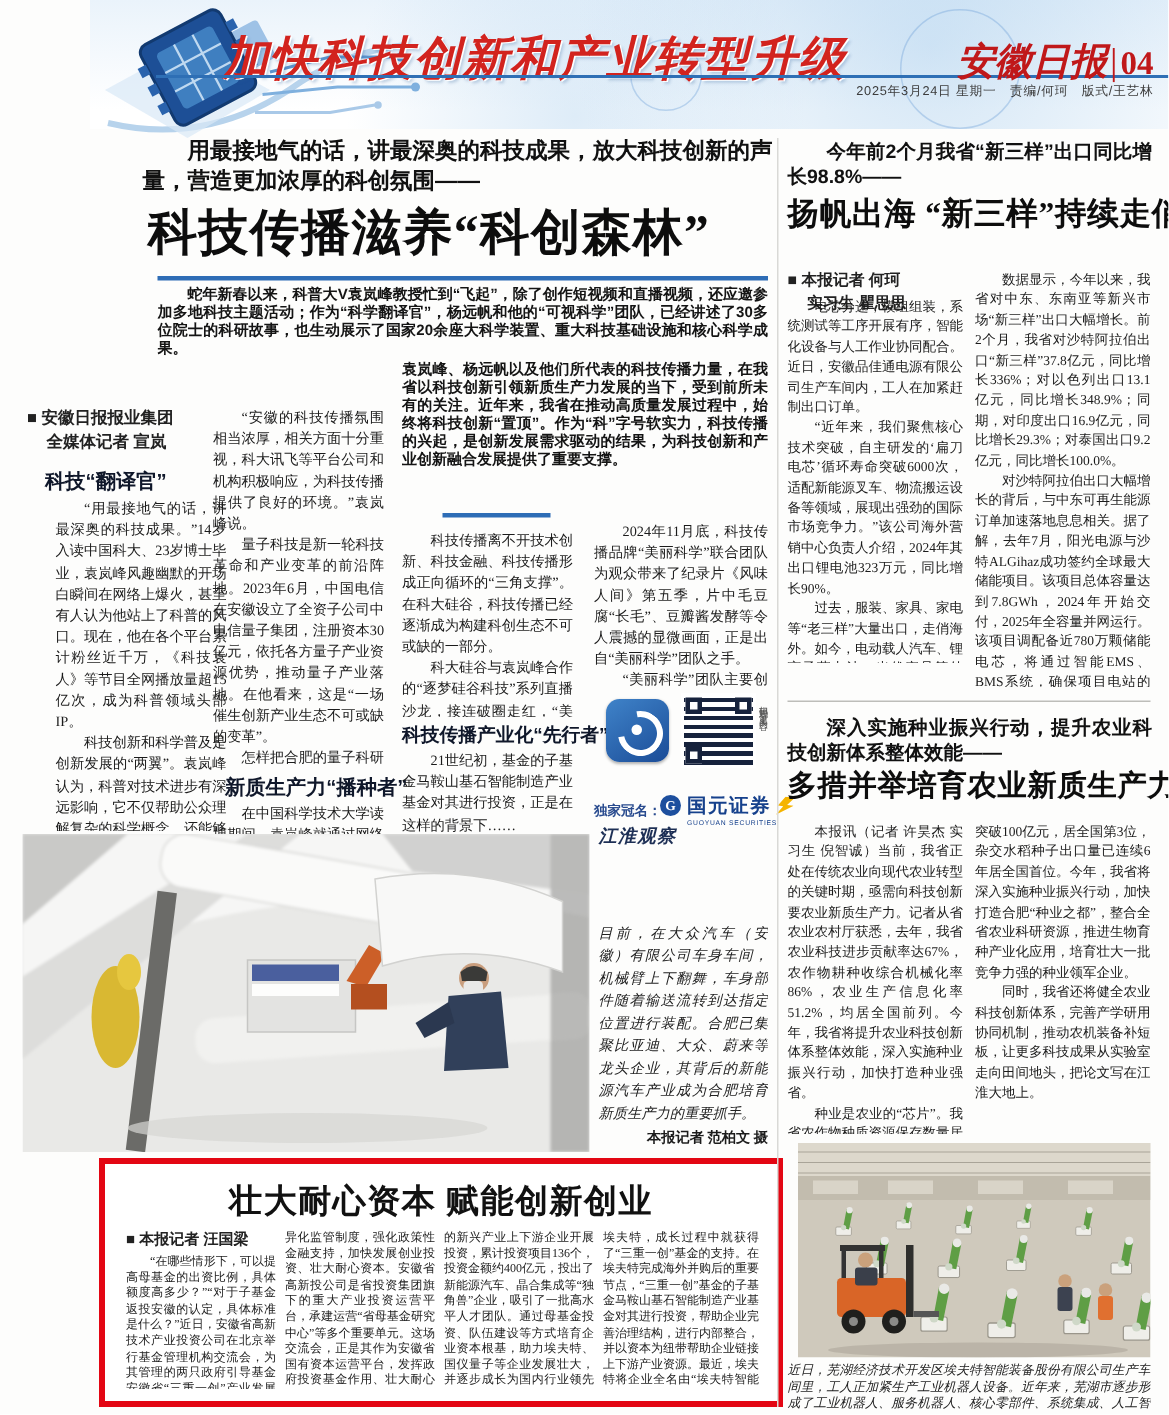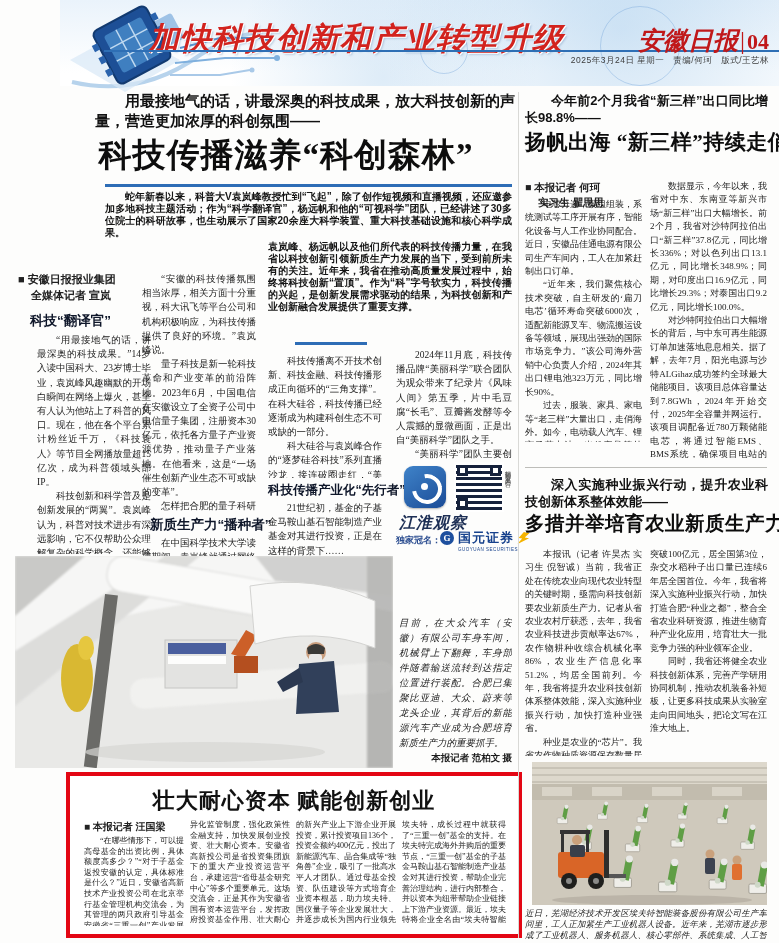--- a/index.html
+++ b/index.html
@@ -55,21 +55,21 @@
   .r-headline{font-size:21px;font-weight:900;color:#0d0d0d;font-family:"Liberation Serif",serif;
     letter-spacing:.5px;white-space:nowrap;}
   .vrule{width:1px;background:#d9d9d6;}
   .hrule{height:1px;background:#bdbdb9;}
   
   .app-icon{width:42px;height:42px;border-radius:9px;
     background:linear-gradient(145deg,#3f83c9,#1b4c97);box-shadow:0 1px 2px rgba(0,0,0,.3);}
   .app-swirl{position:absolute;left:8px;top:8px;width:22px;height:22px;border:4px solid #fff;
     border-left-color:transparent;border-radius:50%;transform:rotate(35deg);}
   .app-dot{position:absolute;left:17px;top:17px;width:7px;height:7px;background:#fff;border-radius:50%;}
-  .app-name{font-size:16px;font-weight:bold;font-style:italic;color:#1d2f55;letter-spacing:1px;white-space:nowrap;}
+  .app-name{font-size:12px;font-weight:bold;font-style:italic;color:#1d2f55;letter-spacing:1px;white-space:nowrap;margin-top:36px;}
   .qr{width:46px;height:46px;background:
       repeating-linear-gradient(0deg,#16223c 0 3px,#fff 3px 6px),
       repeating-linear-gradient(90deg,#16223c 0 3px,rgba(255,255,255,.75) 3px 6px);
       outline:2px solid #fff;position:relative;}
   .qr .eye{position:absolute;width:11px;height:11px;background:#fff;border:3px solid #16223c;box-sizing:border-box;}
   .qr-note{font-size:6px;color:#555;writing-mode:vertical-rl;letter-spacing:1px;line-height:7px;}
   .sponsor-label{font-size:9px;font-weight:bold;color:#2a4c8f;font-family:"Liberation Sans",sans-serif;white-space:nowrap;}
   .gy-circle{display:inline-block;width:14px;height:14px;border-radius:50%;background:#1d4f9e;
     color:#fff;font-size:9px;line-height:14px;text-align:center;font-weight:bold;vertical-align:middle;}
   .gy-name{font-size:13px;font-weight:900;color:#16418c;font-family:"Liberation Sans",sans-serif;vertical-align:middle;letter-spacing:1px;}

